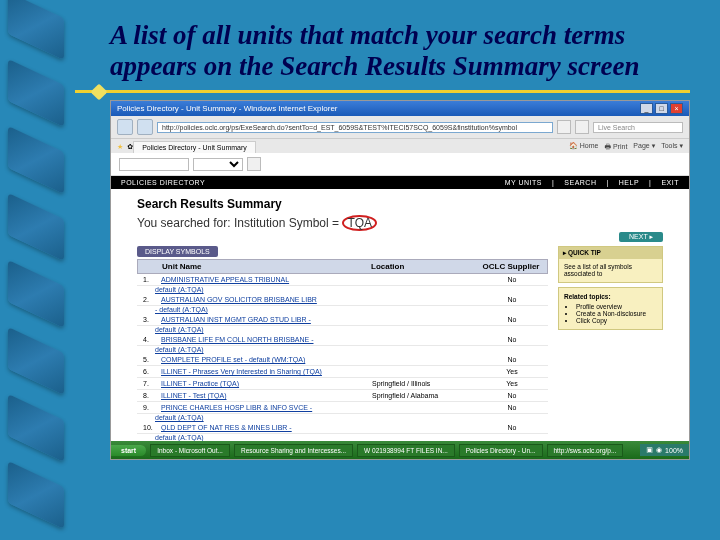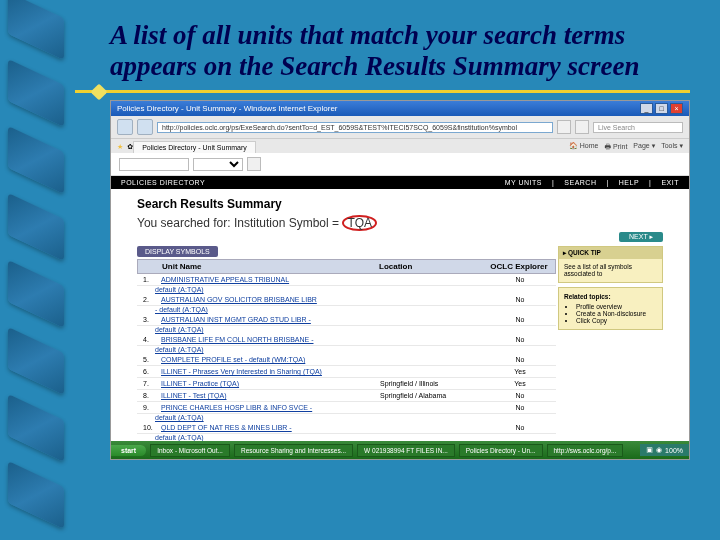--- a/index.html
+++ b/index.html
@@ -135,21 +135,21 @@
     }
     .results-title { font-size: 12px; font-weight: bold; color: #000; margin-bottom: 4px; }
     .searched-for { font-size: 12px; color: #333; margin-bottom: 1px; }
     .red-circle { border: 2px solid #d02020; border-radius: 50%; padding: 0 3px; display: inline-block; line-height: 1; }
     .records-found { font-size: 8px; color: #333; margin-bottom: 6px; }
     .next-btn-row { text-align: right; margin-bottom: 4px; }
     .next-btn { display: inline-block; background: #2a8a8a; color: #fff; padding: 1px 10px; font-size: 7px; border-radius: 2px; }
     
     .display-symbols-btn { display: inline-block; background: #5a5a8a; color: #fff; padding: 2px 8px; font-size: 7px; border-radius: 2px; margin-bottom: 2px; }
     
-    .results-columns { display: flex; gap: 2px; }
+    .results-columns { display: flex; gap: 10px; }
     .results-main { flex: 1; }
     .results-side { width: 105px; }
     
     .unit-summary-header {
       background: #d0d8e8;
       padding: 2px 6px;
       font-size: 8px;
       font-weight: bold;
       display: flex;
       border: 1px solid #aab;
@@ -276,21 +276,21 @@
         <span class="next-btn">NEXT ▸</span>
       </div>
 
       <div class="results-columns">
         <div class="results-main">
           <span class="display-symbols-btn">DISPLAY SYMBOLS</span>
           <div class="unit-summary-header">
             <span class="col-num"></span>
             <span class="col-name">Unit Name</span>
             <span class="col-loc">Location</span>
-            <span class="col-supp">OCLC Explorer</span>
+            <span class="col-supp">OCLC Supplier</span>
           </div>
           <div id="rows-container">
               <div class="unit-row">
                 <span class="col-num">1.</span>
     <span class="col-name">ADMINISTRATIVE APPEALS TRIBUNAL</span>
     <span class="col-loc"></span>
     <span class="col-supp">No</span>
               </div>
               <div class="unit-sub">default (A:TQA)</div>
               <div class="unit-row">

